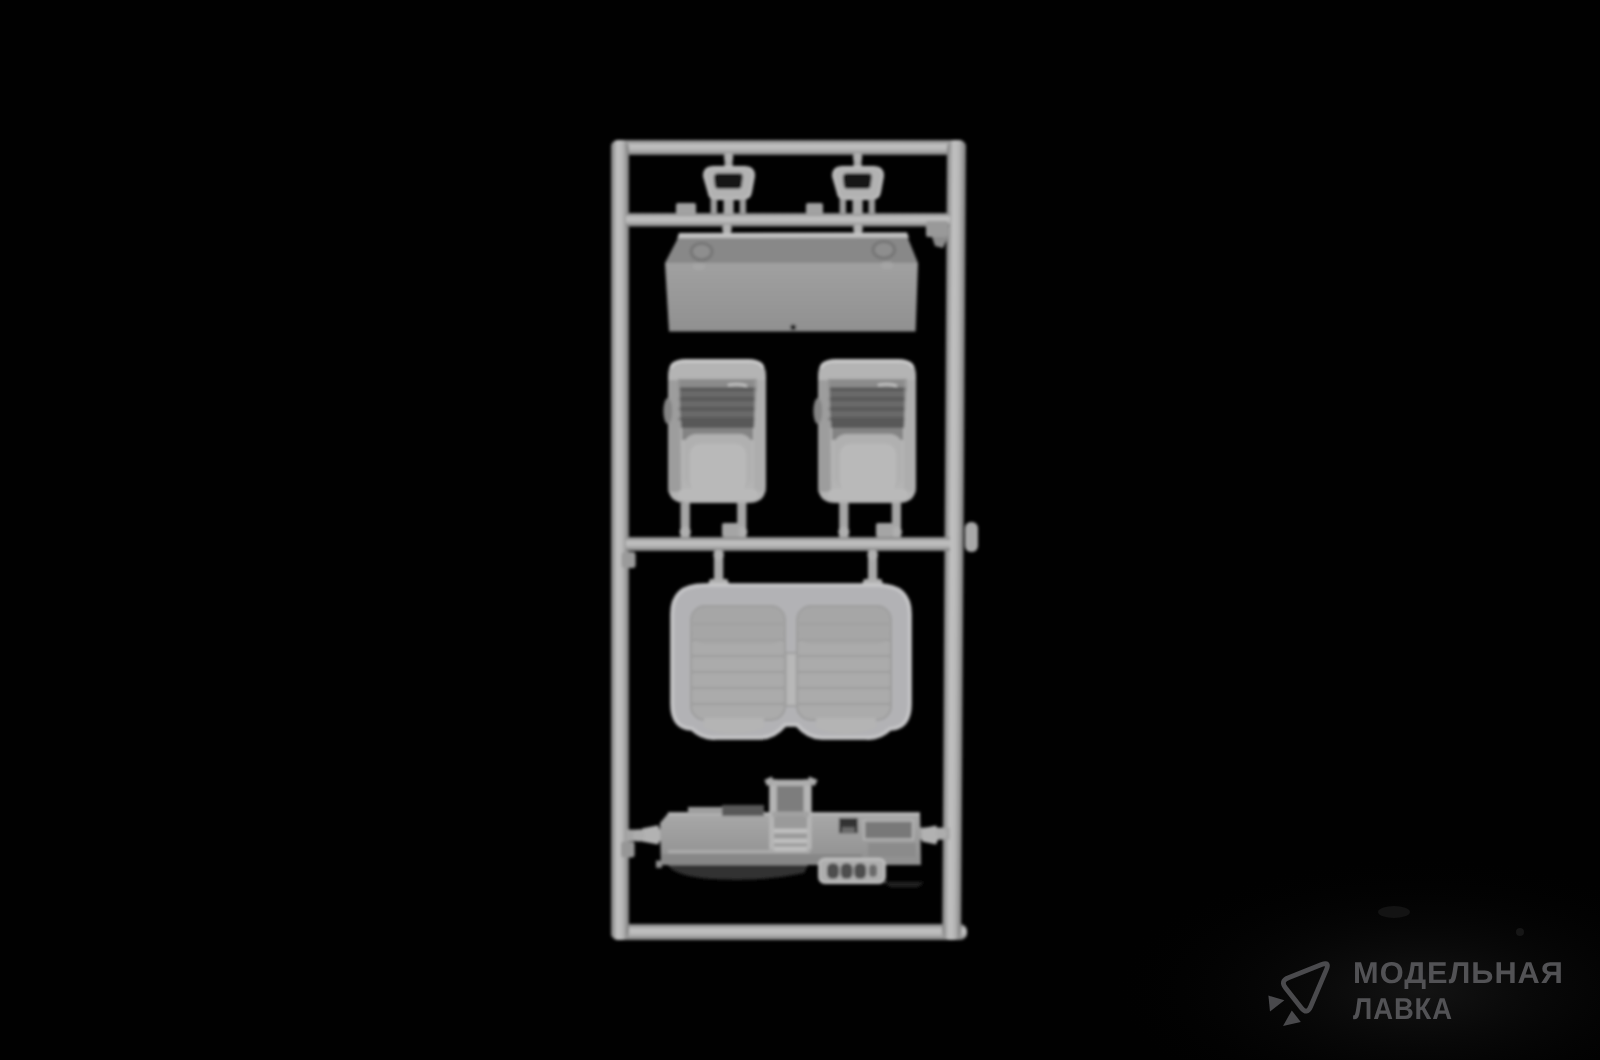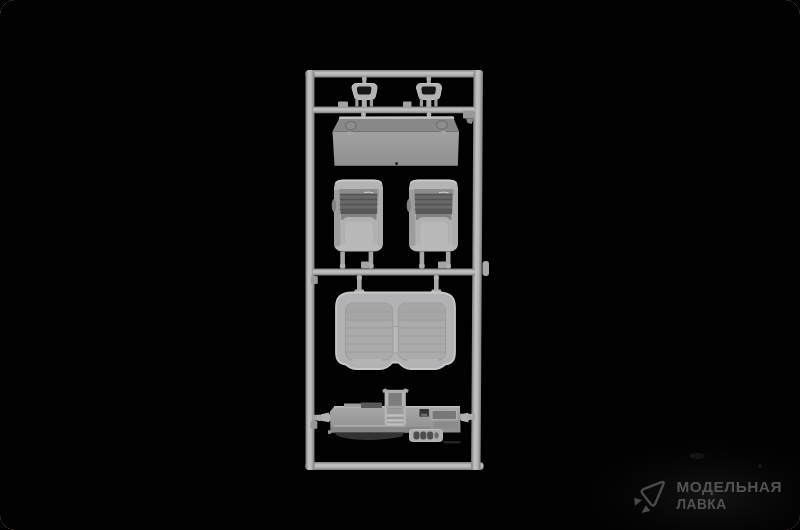--- a/index.html
+++ b/index.html
@@ -1,17 +1,17 @@
 <!DOCTYPE html>
 <html><head>
 <meta charset="utf-8">
 <style>
   html,body{margin:0;padding:0;background:#000;}
   #stage{position:relative;width:800px;height:530px;background:#fca5a5;overflow:hidden;
-         font-family:"Liberation Sans", sans-serif;border-radius:15px;}
+         font-family:"Liberation Sans", sans-serif;}
   svg{position:absolute;left:0;top:0;}
 </style>
 </head>
 <body>
 <div id="stage">
 <svg width="800" height="530" viewBox="0 0 800 530">
 <defs>
   <linearGradient id="barV" x1="0" y1="0" x2="1" y2="0">
     <stop offset="0" stop-color="#7c7c7c"></stop>
           <stop offset="0.35" stop-color="#c2c2c2"></stop>

